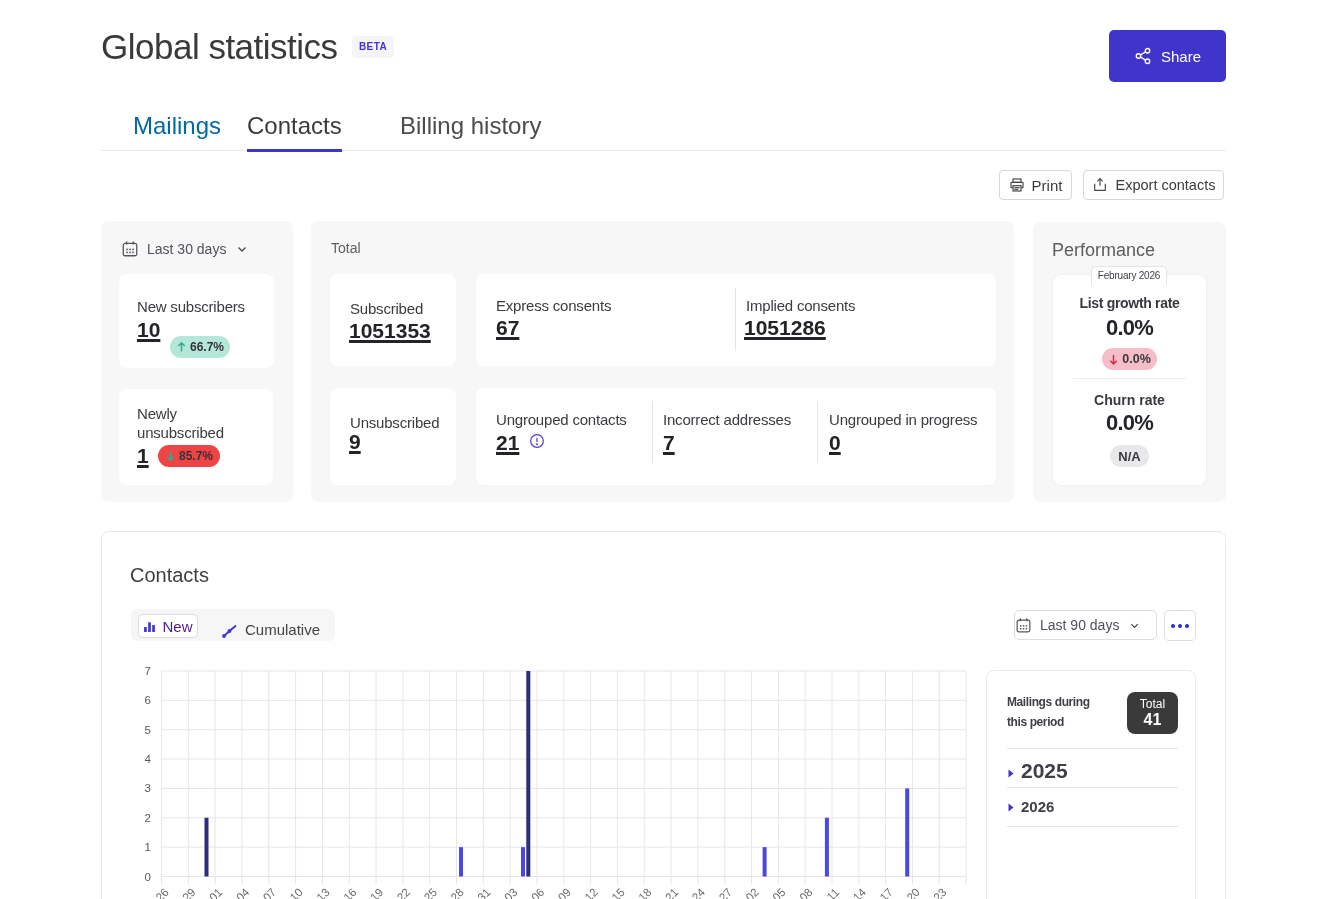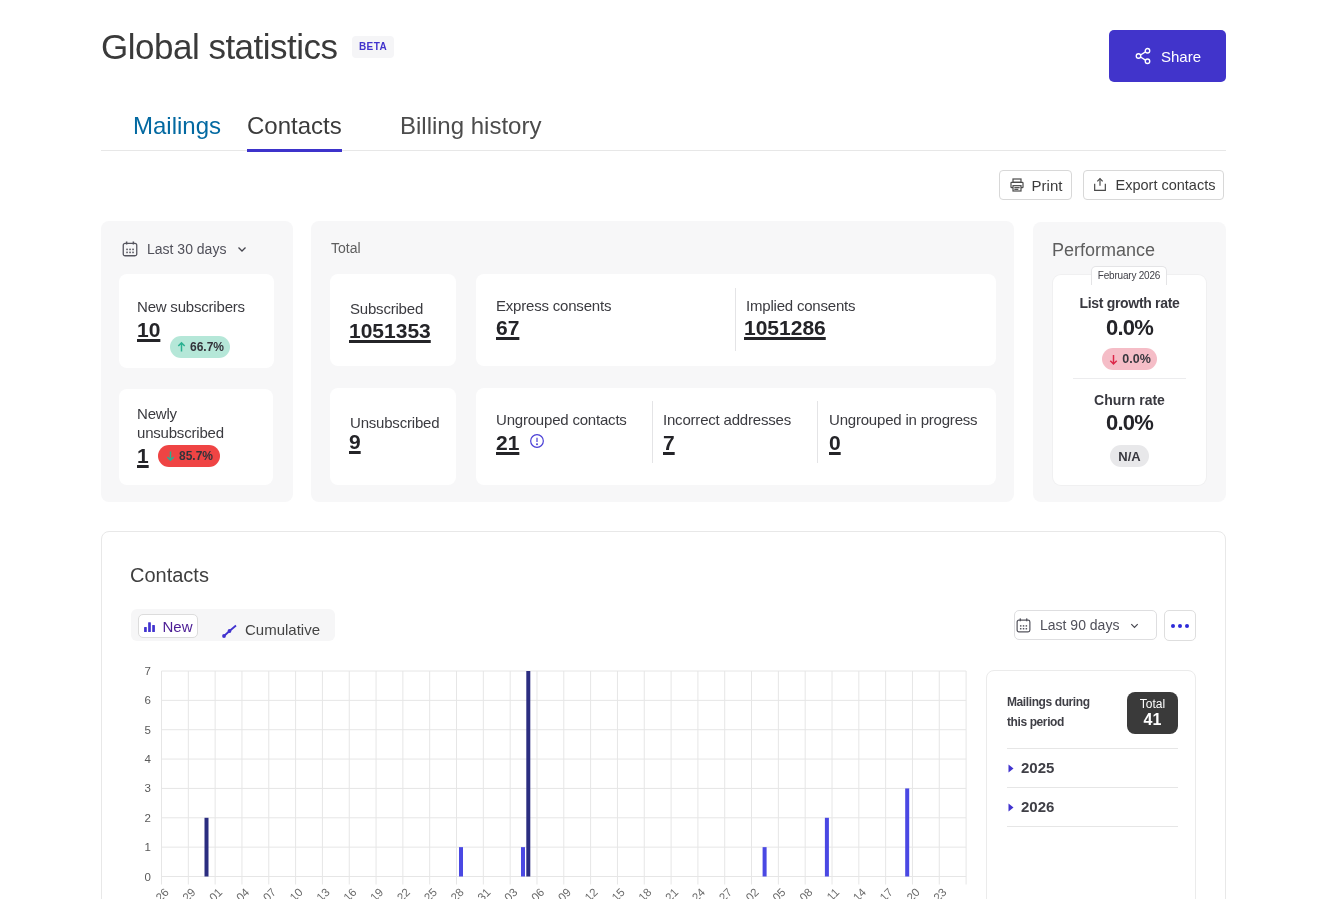--- a/index.html
+++ b/index.html
@@ -282,21 +282,21 @@
   </g>
 </svg>
 
 <div class="abs" style="left:986px; top:670px; width:210px; height:260px; border:1px solid #ebebeb; border-radius:8px; background:#fff;">
   <div style="position:absolute; left:20px; top:21px; font-size:12px; font-weight:bold; color:#3f3f46; letter-spacing:-0.4px; line-height:20px;">Mailings during<br>this period</div>
   <div style="position:absolute; left:140px; top:21px; width:51px; height:42px; background:#3a3a3a; border-radius:8px; color:#fff; text-align:center;">
     <div style="font-size:12px; margin-top:5px;">Total</div>
     <div style="font-size:16px; font-weight:bold; margin-top:0px;">41</div>
   </div>
   <div style="position:absolute; left:20px; top:77px; width:171px; height:1px; background:#e6e6e6;"></div>
-  <div style="position:absolute; left:21px; top:88px; font-size:15px; font-weight:bold; color:#3f3f46;"><svg width="6" height="9" viewBox="0 0 6 9" style="margin-right:7px;">
+  <div style="position:absolute; left:21px; top:88px; font-size:21px; font-weight:bold; color:#3f3f46;"><svg width="6" height="9" viewBox="0 0 6 9" style="margin-right:7px;">
         <path d="M0.5 0.5 L5.5 4.5 L0.5 8.5 Z" fill="#4133cf"></path>
       </svg>2025</div>
   <div style="position:absolute; left:20px; top:116px; width:171px; height:1px; background:#e6e6e6;"></div>
   <div style="position:absolute; left:21px; top:127px; font-size:15px; font-weight:bold; color:#3f3f46;"><svg width="6" height="9" viewBox="0 0 6 9" style="margin-right:7px;">
         <path d="M0.5 0.5 L5.5 4.5 L0.5 8.5 Z" fill="#4133cf"></path>
       </svg>2026</div>
   <div style="position:absolute; left:20px; top:155px; width:171px; height:1px; background:#e6e6e6;"></div>
 </div>
 
 </body></html>

